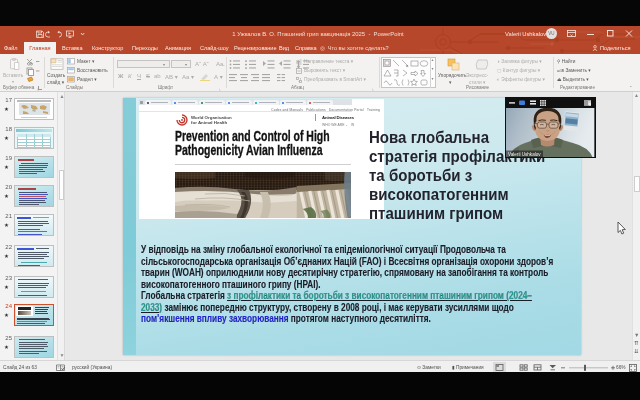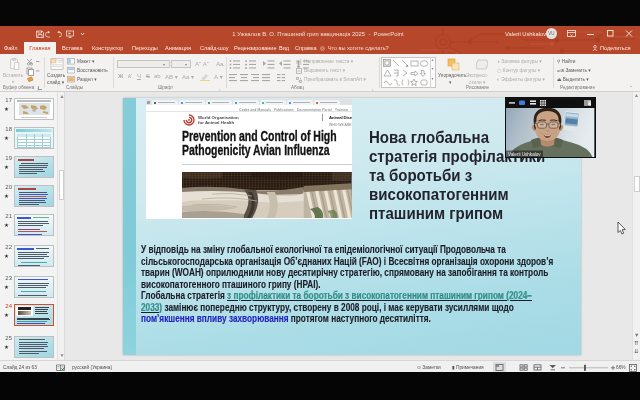--- a/index.html
+++ b/index.html
@@ -29,21 +29,21 @@
 .tnum { left:2px; width:10px; text-align:right; font-size:6px; color:#5a5a5a; }
 .tstar { left:4px; font-size:5.5px; color:#333; }
 
 #vscroll { left:57px; top:0; width:8px; height:268px; background:#f1f1f1; border-left:1px solid #e0e0e0; border-right:1px solid #dadada; }
 
 
 #slide { left:123px; top:6px; width:458px; height:257px; background:linear-gradient(170deg,#d8eef2 0%,#cfeaef 30%,#bce3eb 55%,#a9dce6 80%,#a2d9e4 100%); box-shadow:0 0 2px rgba(0,0,0,0.25); }
 #slideband { left:0; top:0; width:13px; height:257px; background:linear-gradient(180deg,#84ccd8,#7fcbd7 60%,#8ed3de); }
 
 
-#shot { left:23px; top:1px; width:206px; height:119.5px; background:#fff; overflow:hidden; }
+#shot { left:16px; top:1px; width:245px; height:119.5px; background:#fff; overflow:hidden; }
 #shot-tabs { left:0; top:0; width:212.5px; height:6px; background:#dee1e6; }
 .stab { top:1px; height:5px; background:#f2f3f5; border-radius:2px 2px 0 0; }
 .fav { width:2px; height:2px; top:2.5px; border-radius:1px; }
 #shot-nav { right:4px; top:8.5px; font-size:3.2px; color:#5f6368; letter-spacing:0.2px; }
 #headline { left:35.8px; top:29.8px; color:#131313; font-weight:bold; font-size:15.5px; line-height:14.5px; transform:scaleX(0.675); transform-origin:0 0; white-space:nowrap; -webkit-text-stroke:0.35px #131313; }
 
 
 #stitle { left:245.5px; top:29.5px; color:#23232e; font-weight:bold; font-size:16.2px; line-height:19.1px; transform:scaleX(0.93); transform-origin:0 0; white-space:nowrap; }
 
 

